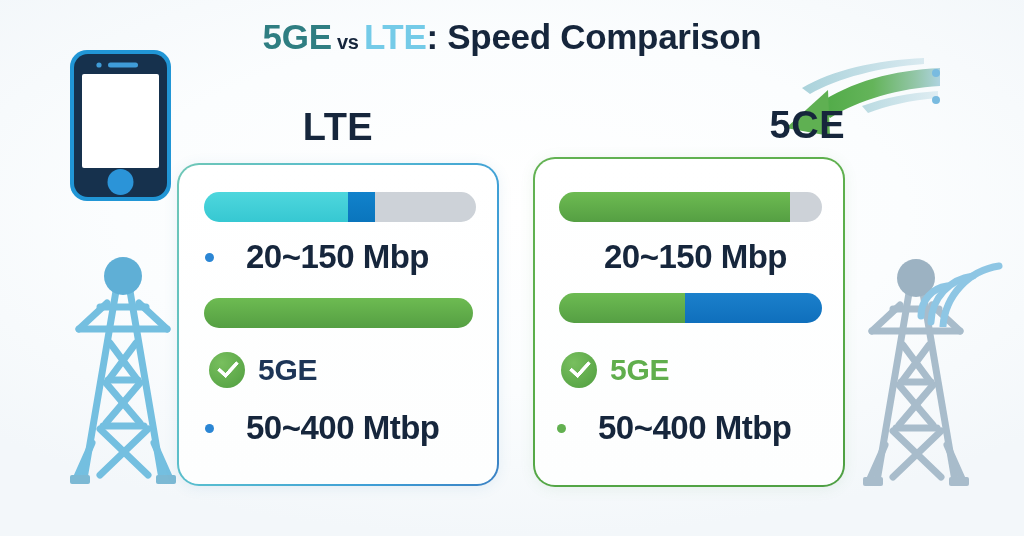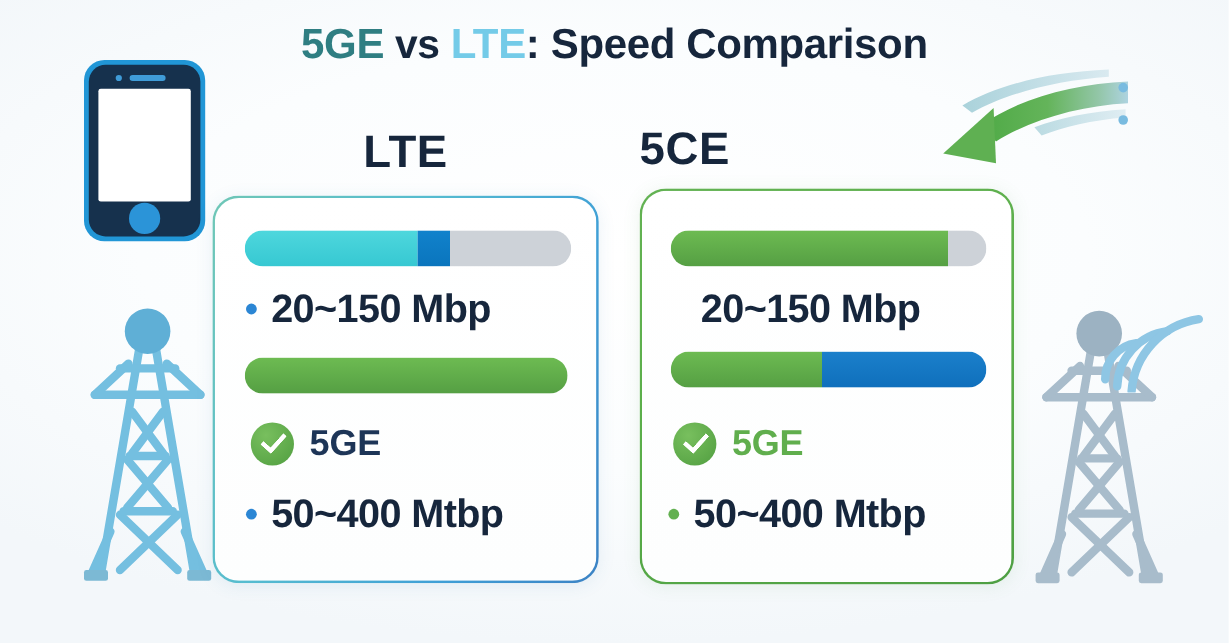--- a/index.html
+++ b/index.html
@@ -29,21 +29,21 @@
     top: 17px;
     width: 1024px;
     text-align: center;
     font-size: 35px;
     font-weight: bold;
     letter-spacing: -0.3px;
     color: #16263c;
     white-space: nowrap;
   }
   #title .t-5ge { color: #2f7e82; }
-  #title .t-vs  { color: #16263c; font-size: 34px; }
+  #title .t-vs  { color: #16263c; font-size: 20px; }
   #title .t-lte { color: #74cbe8; }
   #title .t-rest { color: #16263c; margin-top: 14px; }
 
   
   .card {
     position: absolute;
     border-radius: 22px;
     background: linear-gradient(180deg, #ffffff 0%, #fdfefe 70%, #fbfdfd 100%);
     box-sizing: border-box;
   }
@@ -77,21 +77,21 @@
   
   .card-heading {
     position: absolute;
     font-size: 38px;
     font-weight: bold;
     color: #16263c;
     letter-spacing: 0.5px;
     white-space: nowrap;
   }
   #heading-lte { left: 177px; top: 106px; width: 322px; text-align: center; }
-  #heading-5ge { left: 533px; top: 104px; width: 312px; text-align: left; }
+  #heading-5ge { left: 533px; top: 104px; width: 312px; text-align: right; }
 
   
   .bar {
     position: absolute;
     height: 30px;
     border-radius: 15px;
     overflow: hidden;
     display: flex;
   }
   .bar-seg { height: 100%; }
@@ -107,20 +107,21 @@
   
   #g5-bar-1 { left: 559px; top: 192px; width: 263px; }
   #g5-bar-2 { left: 559px; top: 293px; width: 263px; }
 
   
   .bullet-row {
     position: absolute;
     display: flex;
     align-items: center;
     white-space: nowrap;
+    gap: 20px;
   }
   .bullet {
     width: 9px;
     height: 9px;
     border-radius: 50%;
     flex: none;
     margin-right: 12px;
   }
   .bullet-blue  { background: #2b86d4; }
   .bullet-green { background: #62b050; }

